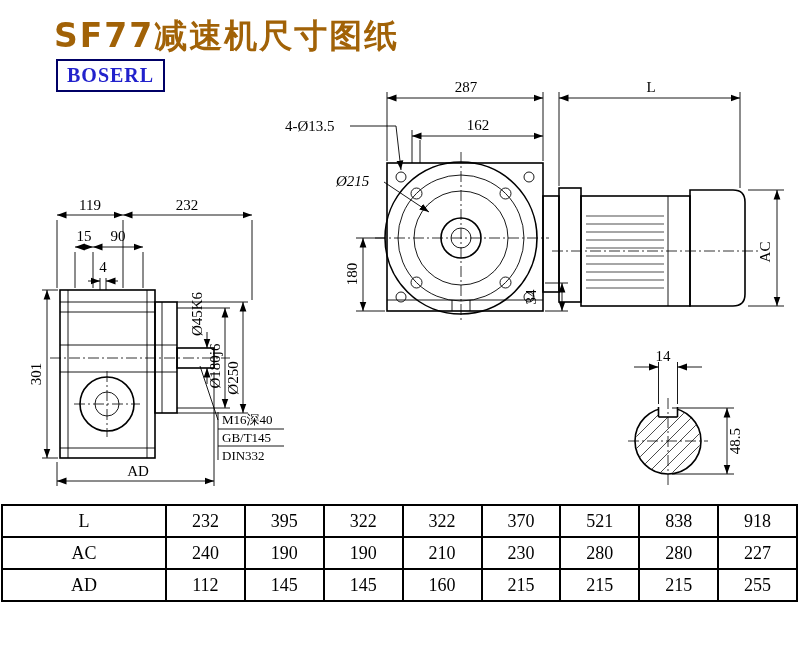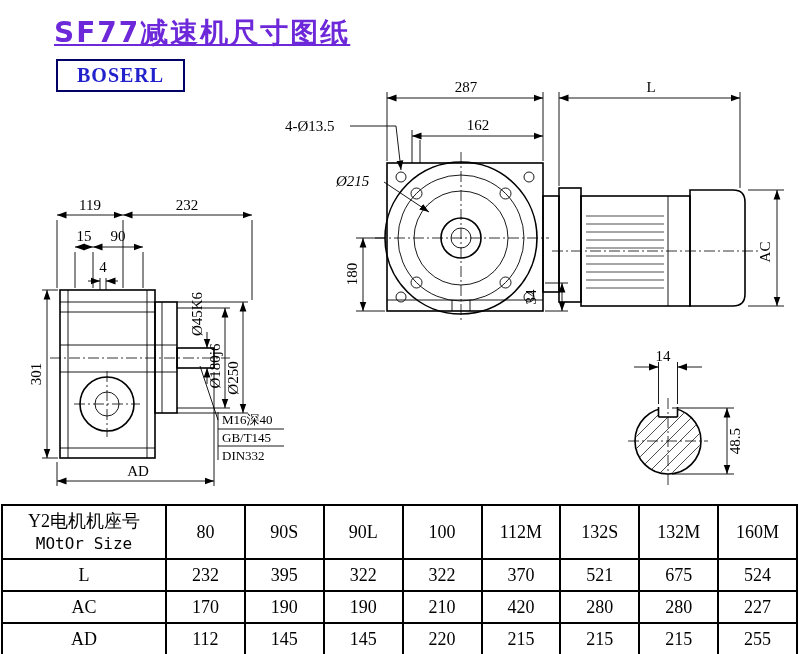--- a/index.html
+++ b/index.html
@@ -4,25 +4,25 @@
 <style>
   html,body { margin:0; padding:0; }
   body {
     width:800px; height:654px; position:relative; overflow:hidden;
     background:#ffffff; color:#000;
     font-family:"Liberation Serif", serif;
   }
   .title {
     position:absolute; left:54px; top:14px;
     font-family:"DejaVu Sans","Liberation Sans",sans-serif;
-    font-weight:bold; font-size:28px; letter-spacing:2px; color:#6d28d9;text-decoration:underline;
+    font-weight:bold; font-size:33px; letter-spacing:2px; color:#a16207;
   }
   .brand-box {
     position:absolute; left:56px; top:59px; height:29px;
-    border:2px solid #000066; display:flex; align-items:center; padding:0 19px;
+    border:2px solid #000066; display:flex; align-items:center; padding:0 9px;
     background:#fff;
   }
   .brand-text {
     font-family:"Liberation Serif",serif; font-weight:bold; font-size:20px;
     color:#2222cc; letter-spacing:1px;
   }
   svg.drawing { position:absolute; left:0; top:0; }
   svg.drawing text { fill:#000; font-family:"Liberation Serif",serif; font-size:15px; }
   svg.drawing text.small { font-size:13px; }
   .o { fill:none; stroke:#000; stroke-width:1.6; }
@@ -248,61 +248,47 @@
     <text transform="rotate(-90 740 441)" x="740" y="441" text-anchor="middle">48.5</text>
   </g>
 </svg>
 
 <table class="size-table">
   <colgroup>
     <col style="width:164px">
     <col span="8">
   </colgroup>
   <tbody>
-    <tr class="hdr">
-      <td>
-        <div class="hdr-cn">Y2电机机座号</div>
-        <div class="hdr-en">MOtOr Size</div>
-      </td>
-      <td style="font-size:18px">80</td>
-      <td style="font-size:18px">90S</td>
-      <td style="font-size:18px">90L</td>
-      <td style="font-size:18px">100</td>
-      <td style="font-size:18px">112M</td>
-      <td style="font-size:18px">132S</td>
-      <td style="font-size:18px">132M</td>
-      <td style="font-size:18px">160M</td>
-    </tr>
     <tr class="val">
       <td>L</td>
       <td>232</td>
       <td>395</td>
       <td>322</td>
       <td>322</td>
       <td>370</td>
       <td>521</td>
-      <td>675</td>
-      <td>524</td>
+      <td>838</td>
+      <td>918</td>
     </tr>
     <tr class="val">
       <td>AC</td>
-      <td>170</td>
+      <td>240</td>
       <td>190</td>
       <td>190</td>
       <td>210</td>
-      <td>420</td>
+      <td>230</td>
       <td>280</td>
       <td>280</td>
       <td>227</td>
     </tr>
     <tr class="val">
       <td>AD</td>
       <td>112</td>
       <td>145</td>
       <td>145</td>
-      <td>220</td>
+      <td>160</td>
       <td>215</td>
       <td>215</td>
       <td>215</td>
       <td>255</td>
     </tr>
   </tbody>
 </table>
 
 </body></html>

